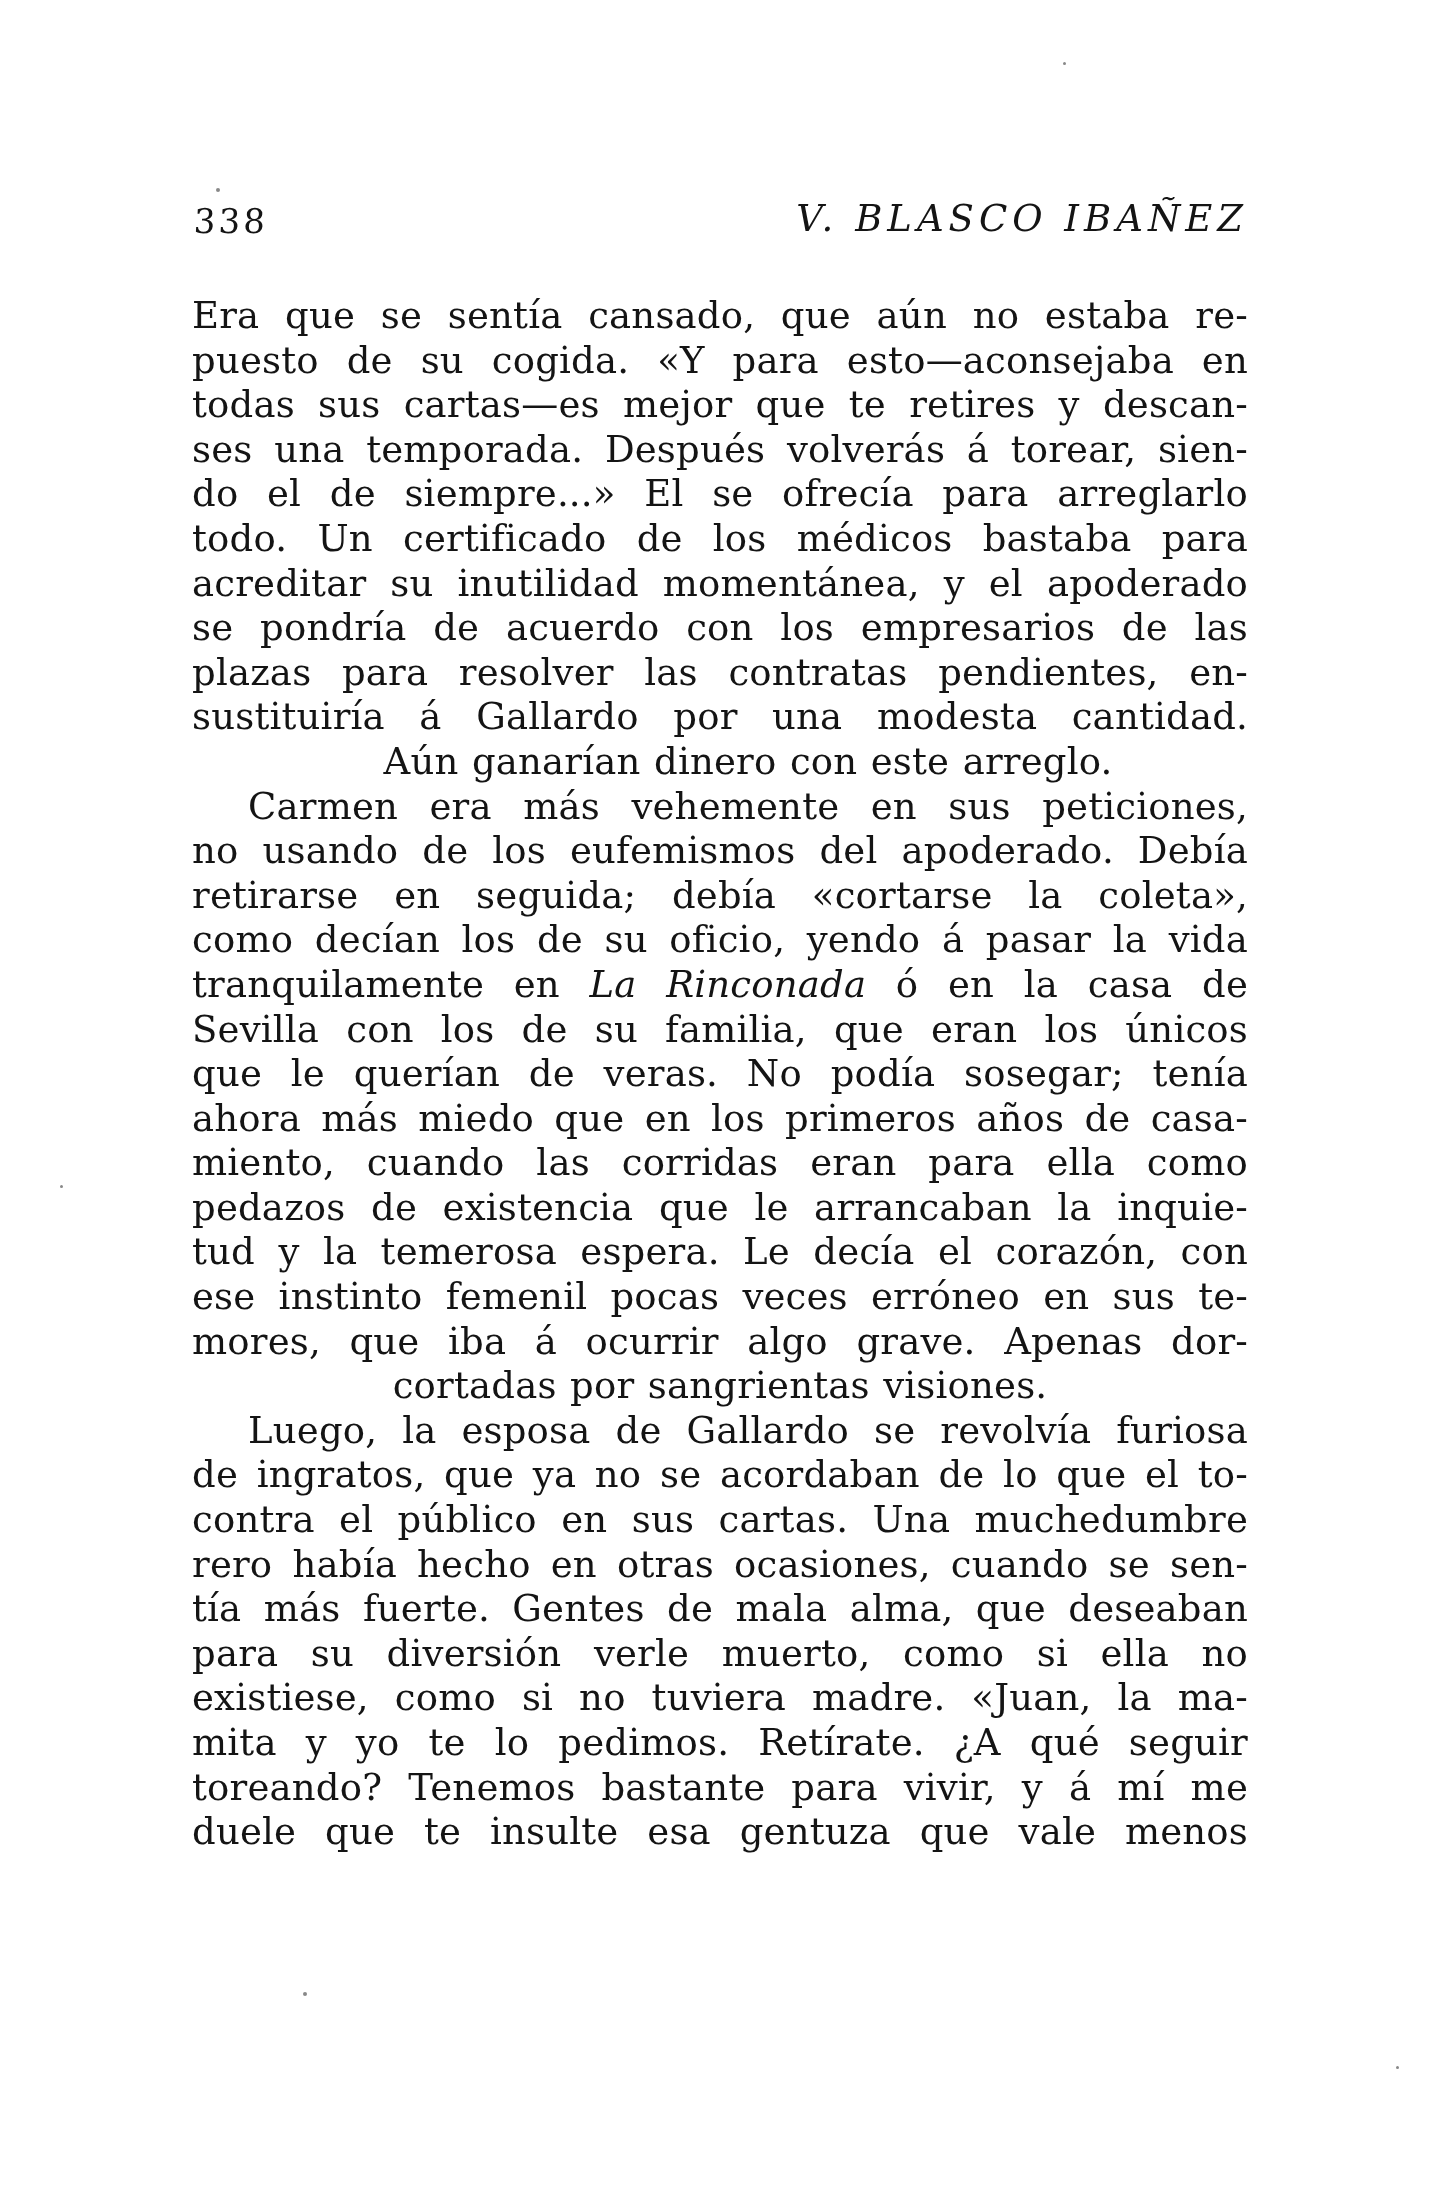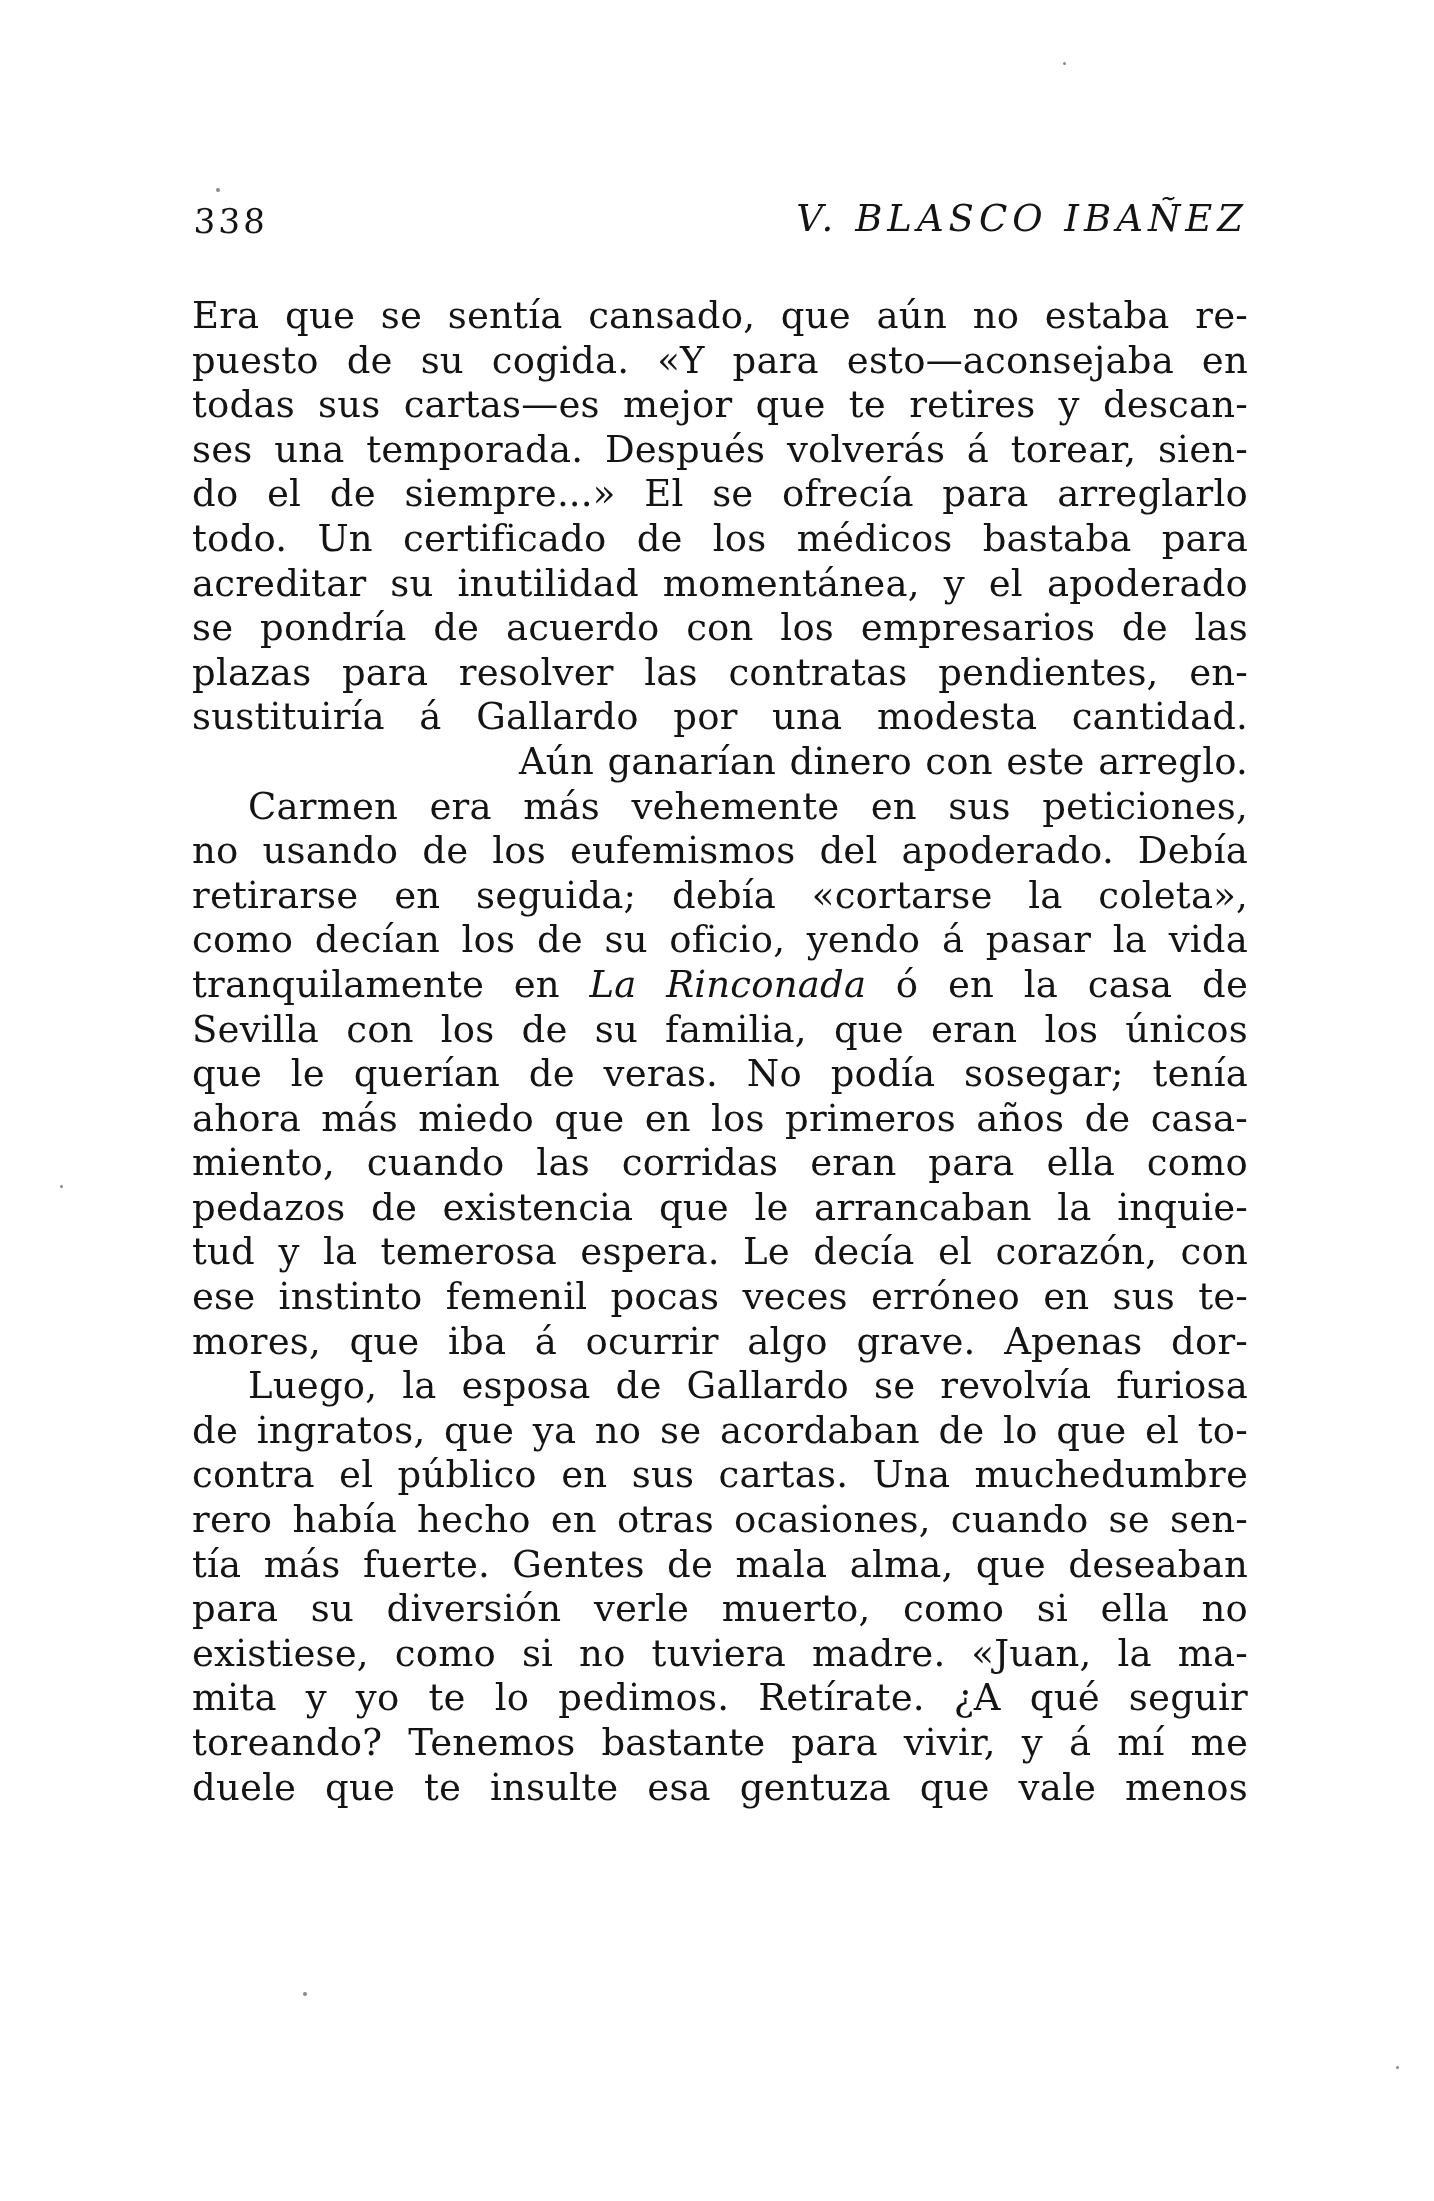--- a/index.html
+++ b/index.html
@@ -48,21 +48,21 @@
     top: 294px;
     left: 192px;
     width: 1056px;
   }
   .line {
     font-size: 37px;
     line-height: 44.6px;
     height: 44.6px;
     letter-spacing: 0.2px;
     word-spacing: 1.5px;
-    text-align: right;
+    text-align: center;
     white-space: nowrap;
     overflow: visible;
   }
   .line.just {
     white-space: normal;
     text-align: justify;
     text-align-last: justify;
   }
   .line.indent {
     text-indent: 56px;
@@ -105,20 +105,21 @@
       <div class="line just"><span>como decían los de su oficio, yendo á pasar la vida</span></div>
       <div class="line just"><span>tranquilamente en </span><i>La Rinconada</i><span> ó en la casa de</span></div>
       <div class="line just"><span>Sevilla con los de su familia, que eran los únicos</span></div>
       <div class="line just"><span>que le querían de veras. No podía sosegar; tenía</span></div>
       <div class="line just"><span>ahora más miedo que en los primeros años de casa-</span></div>
       <div class="line just"><span>miento, cuando las corridas eran para ella como</span></div>
       <div class="line just"><span>pedazos de existencia que le arrancaban la inquie-</span></div>
       <div class="line just"><span>tud y la temerosa espera. Le decía el corazón, con</span></div>
       <div class="line just"><span>ese instinto femenil pocas veces erróneo en sus te-</span></div>
       <div class="line just"><span>mores, que iba á ocurrir algo grave. Apenas dor-</span></div>
+      <div class="line"><span>cortadas por sangrientas visiones.</span></div>
       <div class="line indent just"><span>Luego, la esposa de Gallardo se revolvía furiosa</span></div>
       <div class="line just"><span>de ingratos, que ya no se acordaban de lo que el to-</span></div>
       <div class="line just"><span>contra el público en sus cartas. Una muchedumbre</span></div>
       <div class="line just"><span>rero había hecho en otras ocasiones, cuando se sen-</span></div>
       <div class="line just"><span>tía más fuerte. Gentes de mala alma, que deseaban</span></div>
       <div class="line just"><span>para su diversión verle muerto, como si ella no</span></div>
       <div class="line just"><span>existiese, como si no tuviera madre. «Juan, la ma-</span></div>
       <div class="line just"><span>mita y yo te lo pedimos. Retírate. ¿A qué seguir</span></div>
       <div class="line just"><span>toreando? Tenemos bastante para vivir, y á mí me</span></div>
       <div class="line just"><span>duele que te insulte esa gentuza que vale menos</span></div>

